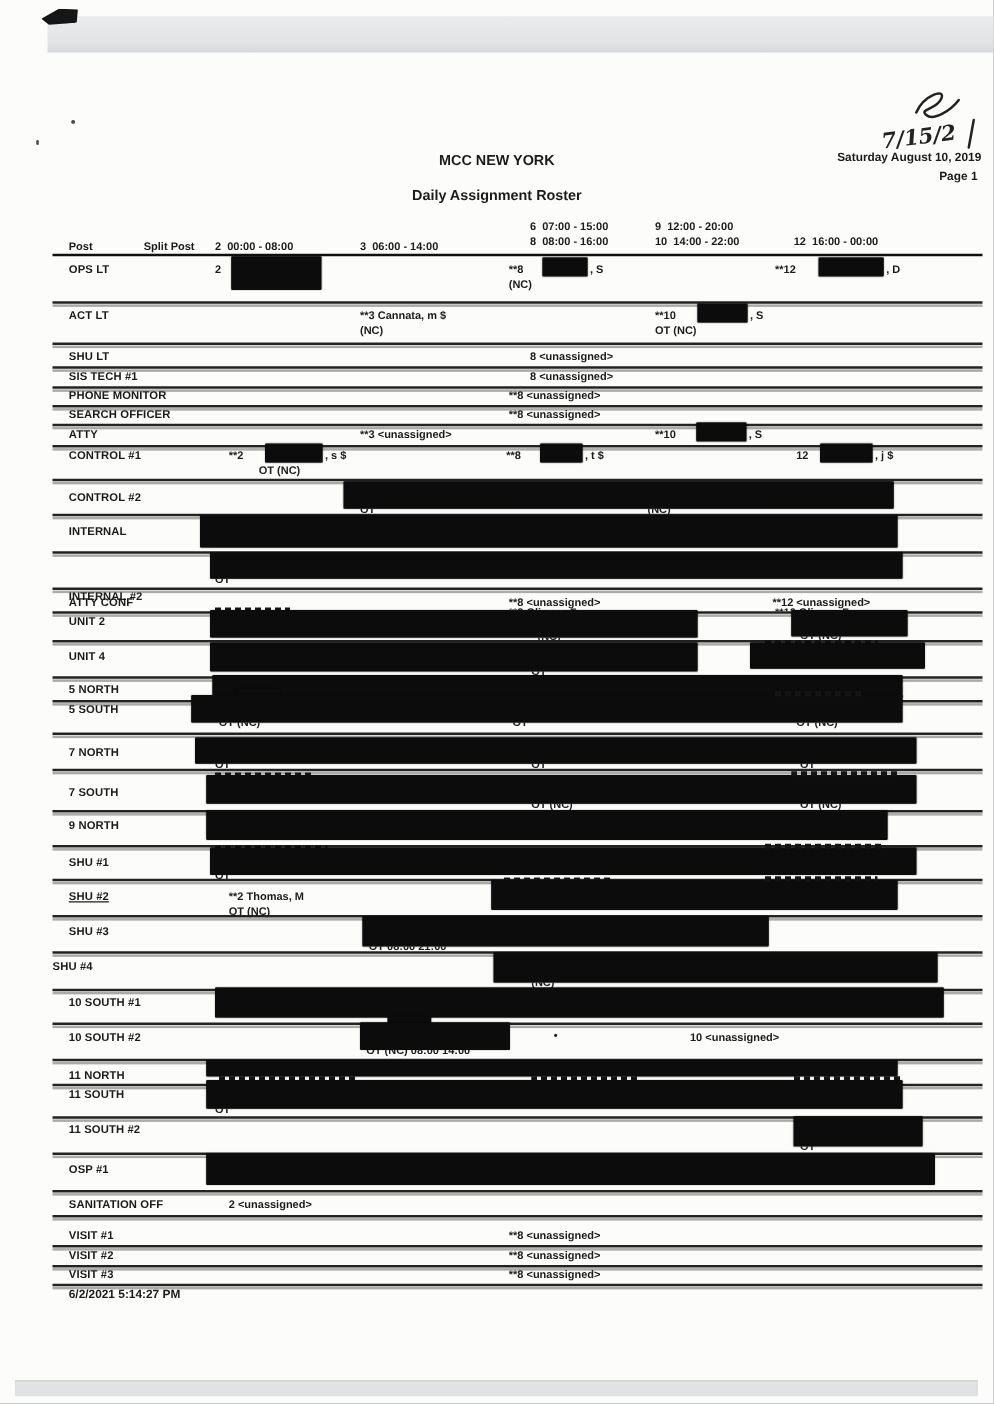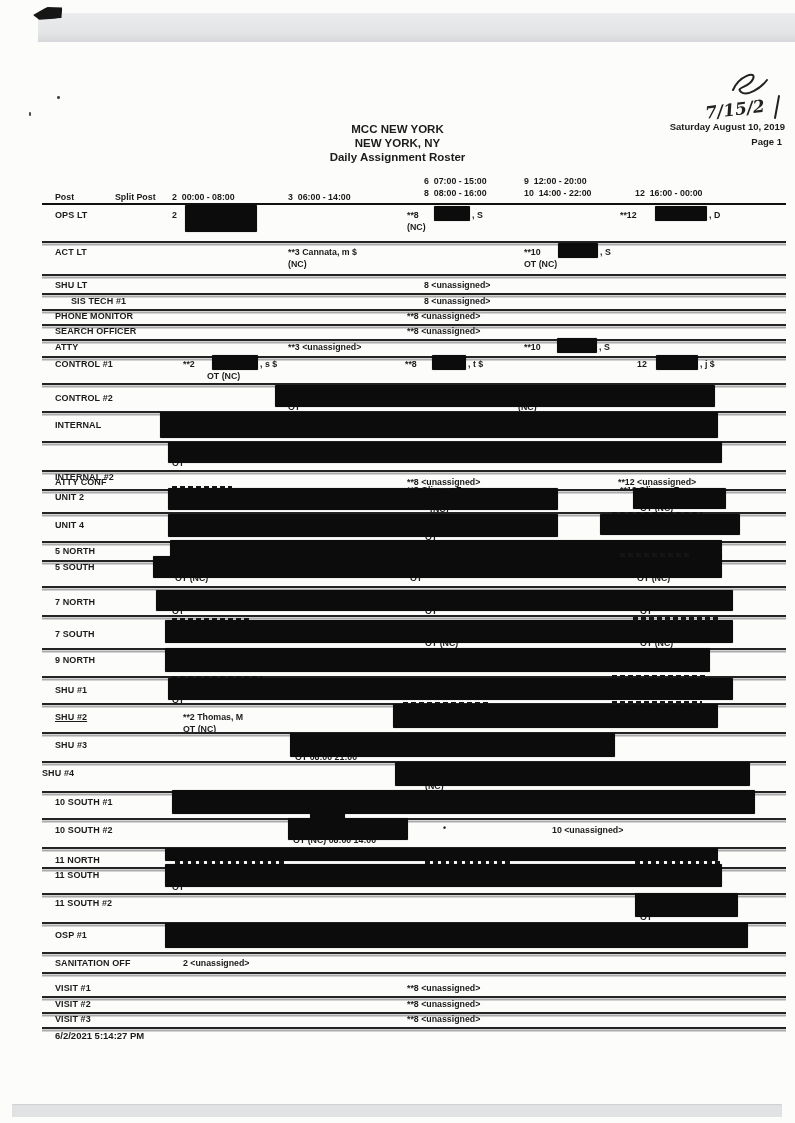--- a/index.html
+++ b/index.html
@@ -46,21 +46,20 @@
   <div class="speck speck1"></div>
   <div class="speck speck2"></div>
 
   <svg class="handwriting" viewBox="0 0 100 55">
     <path d="M38 22 C44 8, 62 2, 58 11 C54 20, 40 19, 46 24 C52 29, 66 20, 72 12" fill="none" stroke="#222" stroke-width="2" stroke-linecap="round"></path>
     <text x="10" y="46" transform="rotate(-7 50 40)" font-family="DejaVu Serif, serif" font-style="italic" font-size="17" fill="#222">7/15/2</text>
     <path d="M84 28 L80 50" fill="none" stroke="#222" stroke-width="2" stroke-linecap="round"></path>
   </svg>
 
   <div class="title1">MCC NEW YORK</div>
-  <div class="title2">NEW YORK, NY</div>
   <div class="title3">Daily Assignment Roster</div>
   <div class="rtext date">Saturday August 10, 2019</div>
   <div class="rtext pagenum">Page 1</div>
 
   <div class="headline"></div>
 
   <div class="footer">6/2/2021 5:14:27 PM</div>
 <div class="t colhead" style="left: 55px; top: 192px;">Post</div>
     <div class="t colhead" style="left: 115px; top: 192px;">Split Post</div>
     <div class="t colhead" style="left: 172px; top: 192px;">2  00:00 - 08:00</div>
@@ -85,21 +84,21 @@
     <div class="t" style="left: 288px; top: 247px;">**3 Cannata, m $</div>
     <div class="t" style="left: 288px; top: 259px;">(NC)</div>
     <div class="t" style="left: 524px; top: 247px;">**10</div>
     <div class="bar" style="left: 558px; top: 243px; width: 40px; height: 15px;"></div>
     <div class="t" style="left: 600px; top: 247px;">, S</div>
     <div class="t" style="left: 524px; top: 259px;">OT (NC)</div>
     <div class="sep" style="top: 274px;"></div>
     <div class="t rowlabel" style="left: 55px; top: 280px;">SHU LT</div>
     <div class="t" style="left: 424px; top: 280px;">8 &lt;unassigned&gt;</div>
     <div class="sep" style="top: 293px;"></div>
-    <div class="t rowlabel" style="left: 55px; top: 296px; margin-left: 16px;">SIS TECH #1</div>
+    <div class="t rowlabel" style="left: 55px; top: 296px;">SIS TECH #1</div>
     <div class="t" style="left: 424px; top: 296px;">8 &lt;unassigned&gt;</div>
     <div class="sep" style="top: 309px;"></div>
     <div class="t rowlabel" style="left: 55px; top: 311px;">PHONE MONITOR</div>
     <div class="t" style="left: 407px; top: 311px;">**8 &lt;unassigned&gt;</div>
     <div class="sep" style="top: 324px;"></div>
     <div class="t rowlabel" style="left: 55px; top: 326px;">SEARCH OFFICER</div>
     <div class="t" style="left: 407px; top: 326px;">**8 &lt;unassigned&gt;</div>
     <div class="sep" style="top: 339px;"></div>
     <div class="t rowlabel" style="left: 55px; top: 342px;">ATTY</div>
     <div class="t" style="left: 288px; top: 342px;">**3 &lt;unassigned&gt;</div>

